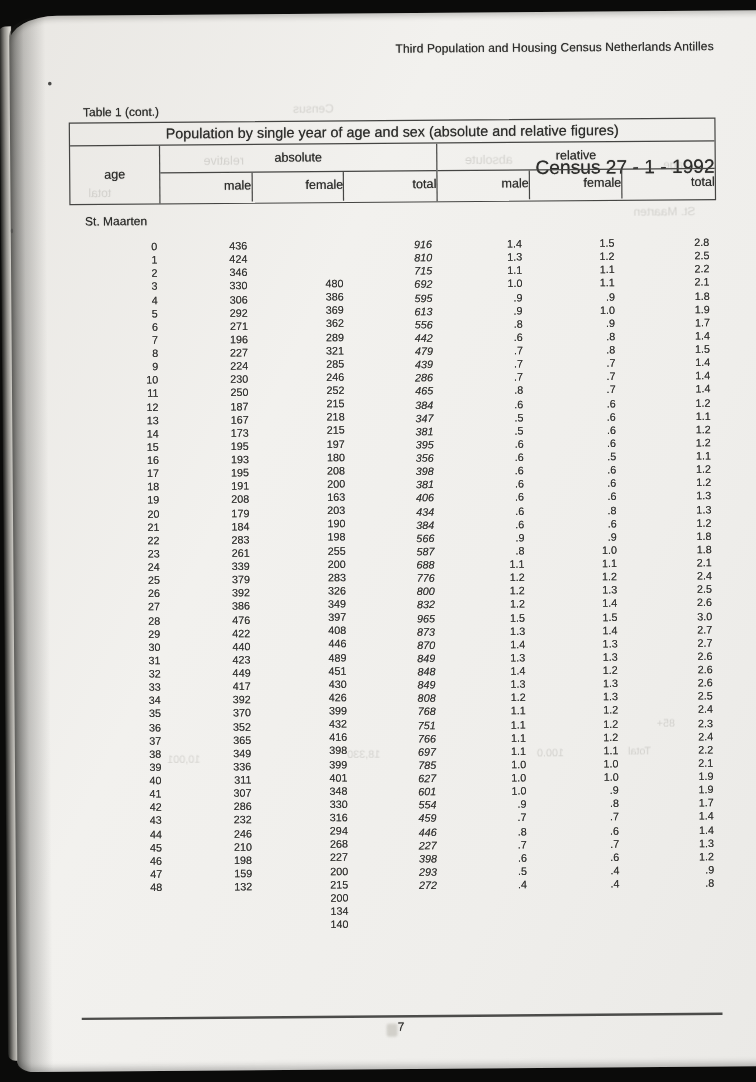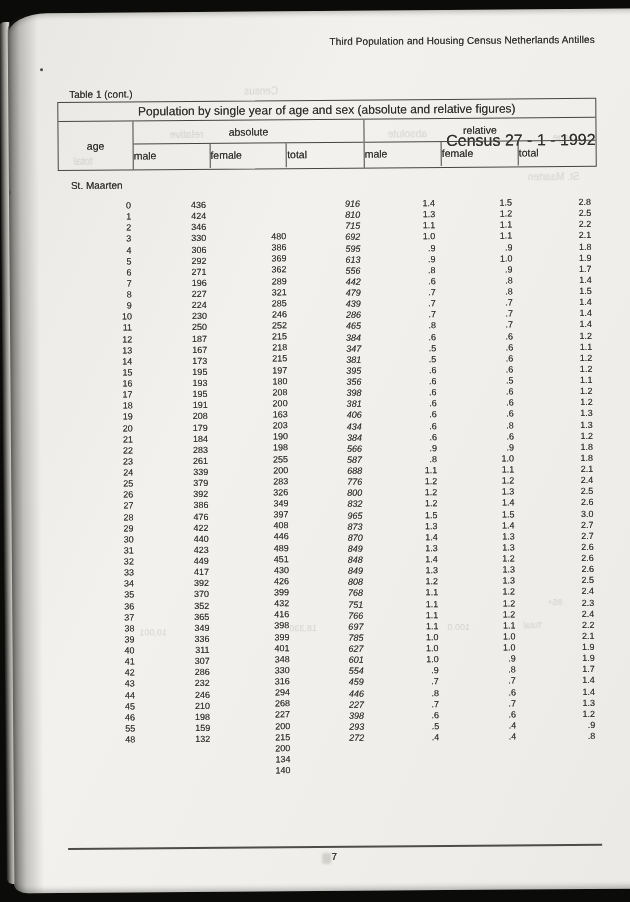--- a/index.html
+++ b/index.html
@@ -38,21 +38,21 @@
   .title-row{height:19px;line-height:19px;text-align:center;font-size:12px;
              border-bottom:1.6px solid #454543;}
   .hdr{display:flex;height:48px;}
   .age-cell{width:77px;border-right:1.6px solid #454543;display:flex;
             align-items:center;justify-content:center;font-size:10.5px;}
   .grp{width:231px;}
   .grp-abs{border-right:1.6px solid #454543;}
   .grp-top{height:23px;line-height:23px;text-align:center;font-size:10.5px;
            border-bottom:1.6px solid #454543;}
   .grp-sub{height:24px;display:flex;}
-  .sub-cell{width:89px;text-align:left;line-height:23px;font-size:10.5px;
+  .sub-cell{width:89px;text-align:right;line-height:23px;font-size:10.5px;
             border-right:1.6px solid #454543;}
   .sub-cell:last-child{border-right:none;}
   .section-label{position:absolute;left:63px;top:168px;font-size:10px;}
   .tbody{position:absolute;left:50px;top:189px;width:539px;}
   .trow{display:grid;grid-template-columns:repeat(7,77px);height:11.14px;}
   .tc{font-size:9px;line-height:11.14px;text-align:right;color:#333331;
       text-shadow:0 0 .5px rgba(50,50,48,.7);font-variant-numeric:tabular-nums;}
   .c0{padding-right:4px;}.c1{padding-right:6px;}.c2{padding-right:3px;margin-top:32px;}
   .c3{padding-right:6px;font-style:italic;}.c4{padding-right:8px;}.c5{padding-right:8px;}.c6{padding-right:6px;}
   .footer-rule{position:absolute;left:55px;top:836px;width:534px;height:1.6px;background:#4c4c4a;}
@@ -547,21 +547,21 @@
         <div class="trow">
           <span class="tc c0">46</span>
           <span class="tc c1">198</span>
           <span class="tc c2">200</span>
           <span class="tc c3">398</span>
           <span class="tc c4">.6</span>
           <span class="tc c5">.6</span>
           <span class="tc c6">1.2</span>
         </div>
         <div class="trow">
-          <span class="tc c0">55</span>
+          <span class="tc c0">47</span>
           <span class="tc c1">159</span>
           <span class="tc c2">134</span>
           <span class="tc c3">293</span>
           <span class="tc c4">.5</span>
           <span class="tc c5">.4</span>
           <span class="tc c6">.9</span>
         </div>
         <div class="trow">
           <span class="tc c0">48</span>
           <span class="tc c1">132</span>

